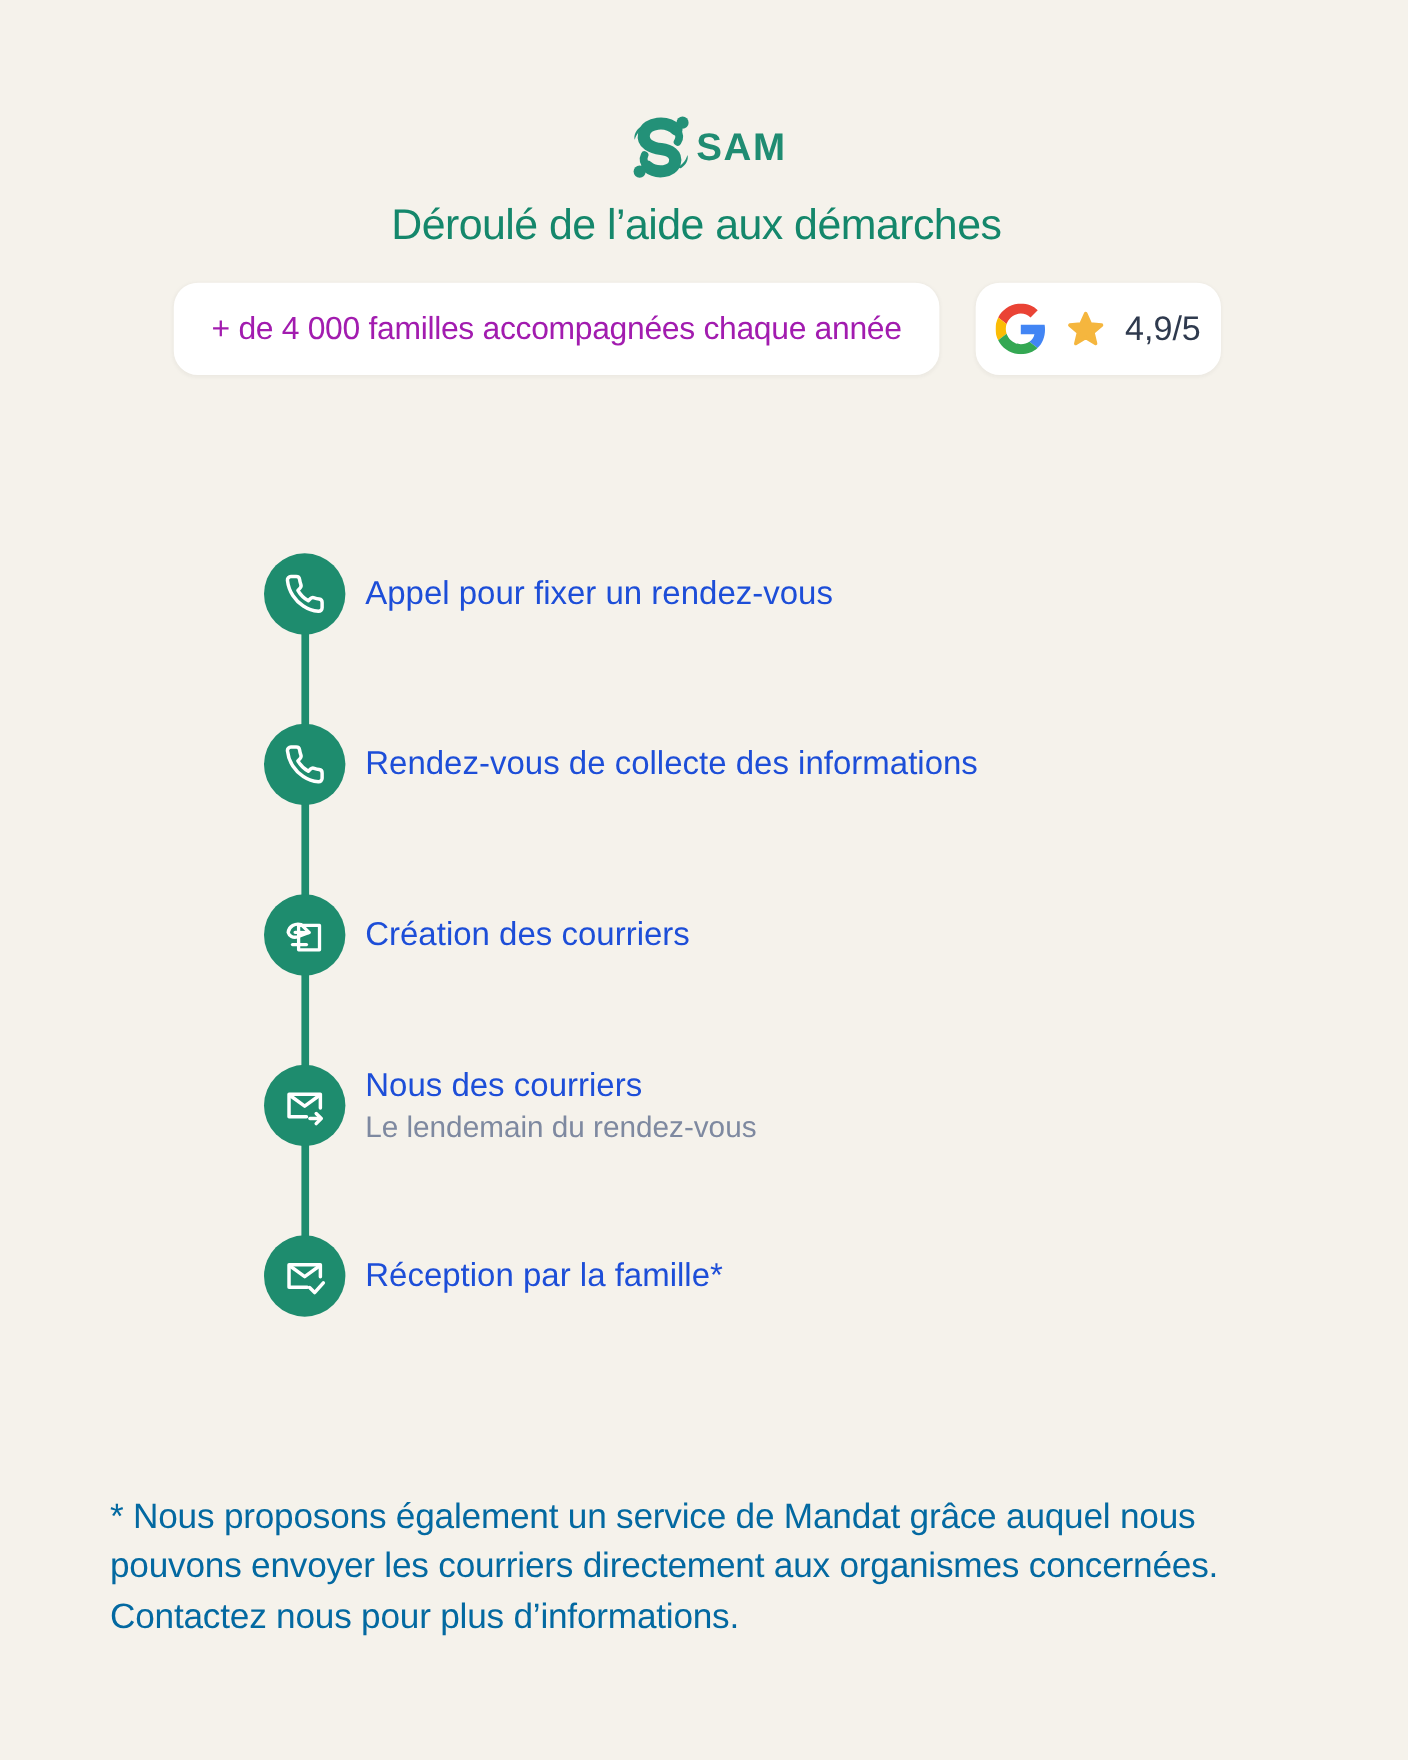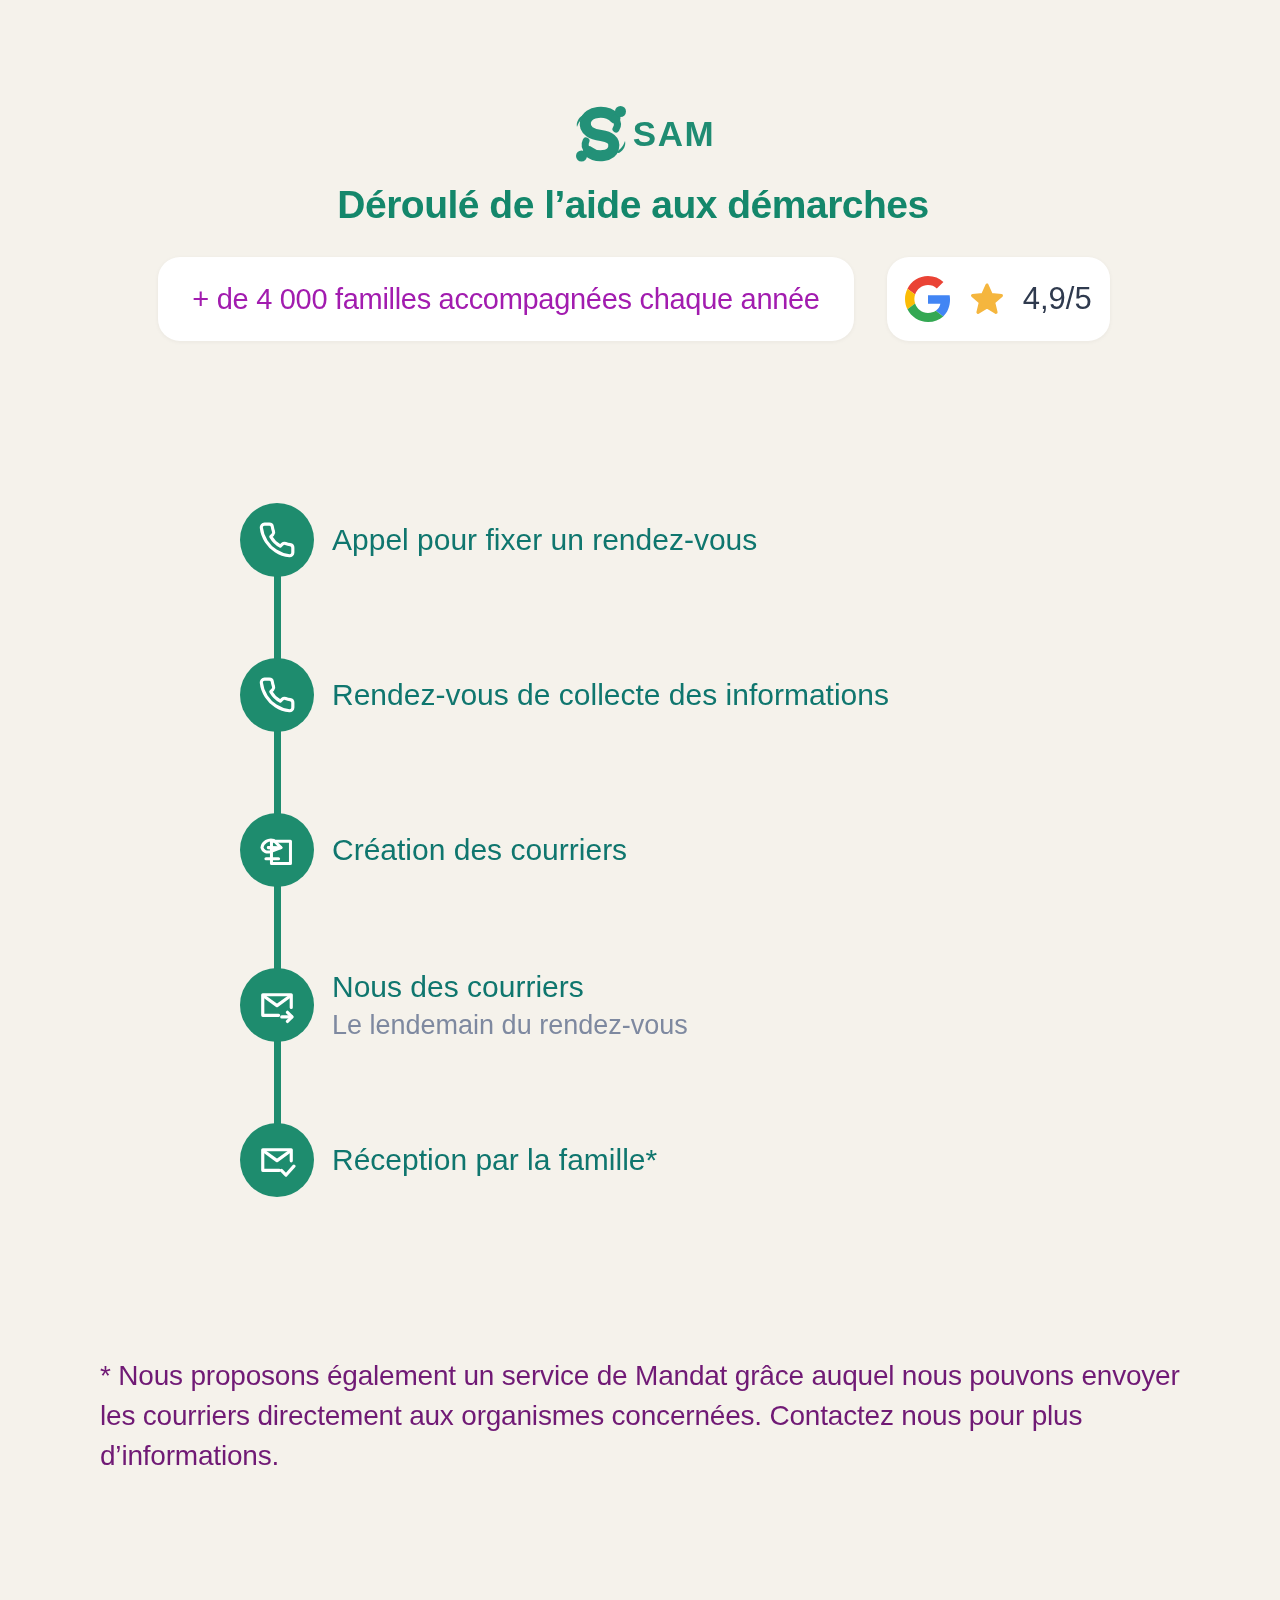--- a/index.html
+++ b/index.html
@@ -18,21 +18,21 @@
     position:absolute; top:102px; left:0; right:12px;
     display:flex; justify-content:center; align-items:center; gap:0;padding-left:16px;
   }
   .logo-mark { width:64px; height:64px; }
   .brand-name {
     font-size:35px; font-weight:bold; color:#1F8C72; letter-spacing:1.5px;
   }
   .page-title {
     position:absolute; top:183px; left:0; right:14px;
     text-align:center;
-    font-size:39px; font-weight:bold; color:#14876B;
+    font-size:39px; font-weight:normal; color:#14876B;
     letter-spacing:-0.5px;
   }
 
   .pills {
     position:absolute; top:257px; left:0; right:12px;
     display:flex; justify-content:center; align-items:stretch; gap:33px;
   }
   .pill {
     background:#FFFFFF; border-radius:22px; height:84px;
     display:flex; align-items:center;
@@ -62,27 +62,27 @@
   }
   .step + .step { margin-top:81px; }
   .step-icon {
     flex:0 0 74px; width:74px; height:74px; border-radius:50%;
     background:#1E8C6E;
     display:flex; align-items:center; justify-content:center;
     position:relative; z-index:1;
   }
   .step-icon svg { width:38px; height:38px; }
   .step-text { margin-left:18px; }
-  .step-title { font-size:30px; color:#0f766e; line-height:38px; }
+  .step-title { font-size:30px; color:#1d4ed8; line-height:38px; }
   .step-subtitle { font-size:27px; color:#7E89A0; line-height:33px; margin-top:3px; }
 
   
   .footnote {
     position:absolute; top:1356px; left:100px; width:1085px;
-    font-size:28px; line-height:1.42; color:#701a75;
+    font-size:32px; line-height:1.42; color:#0369a1;
     letter-spacing:-0.2px;
   }
 </style>
 </head>
 <body>
 
 <div class="page">
 
   <div class="logo-row">
     <svg class="logo-mark" viewBox="0 0 64 64" aria-hidden="true">

